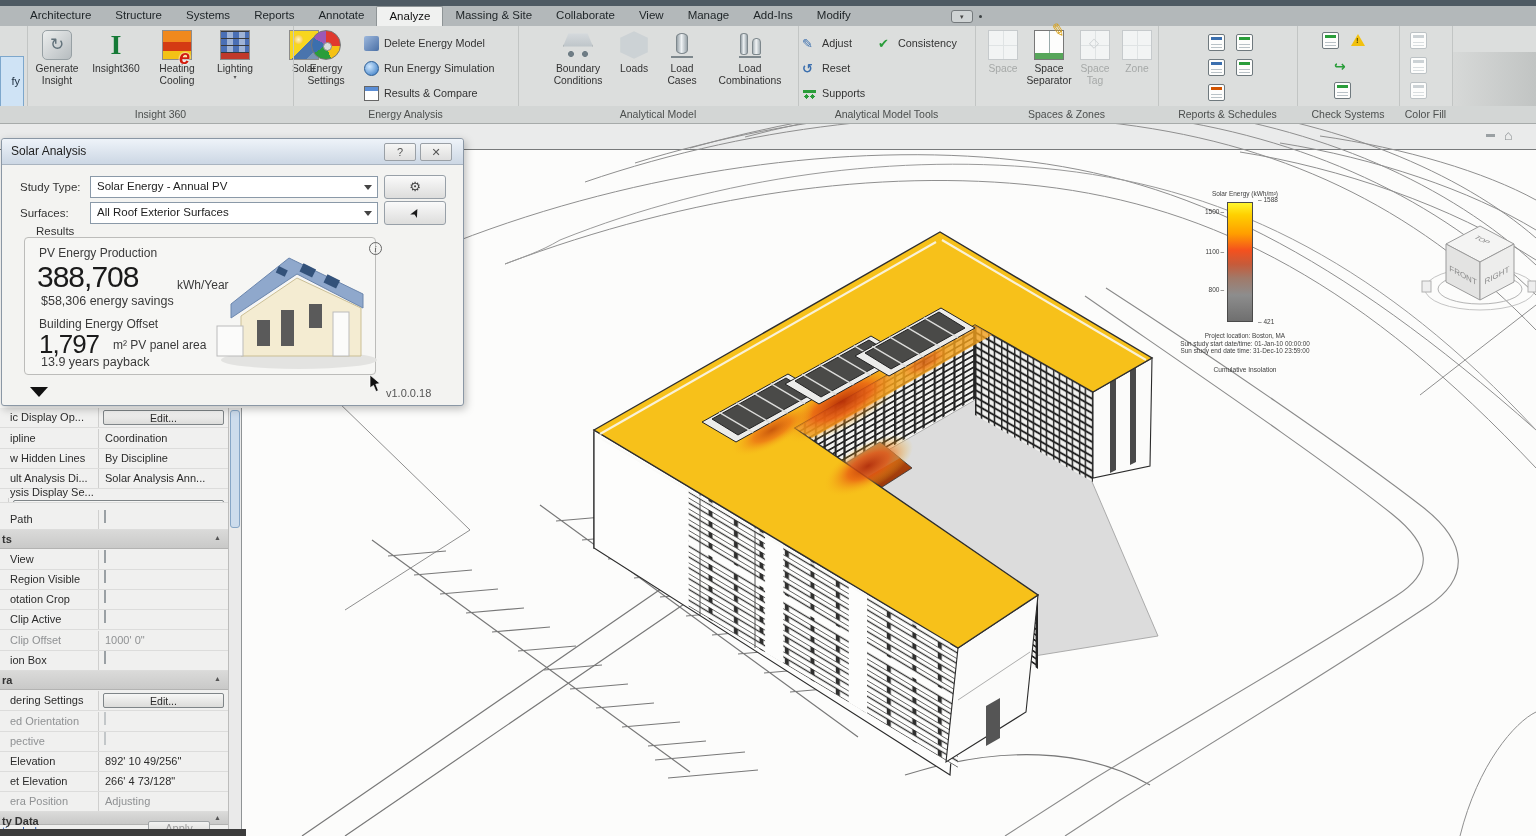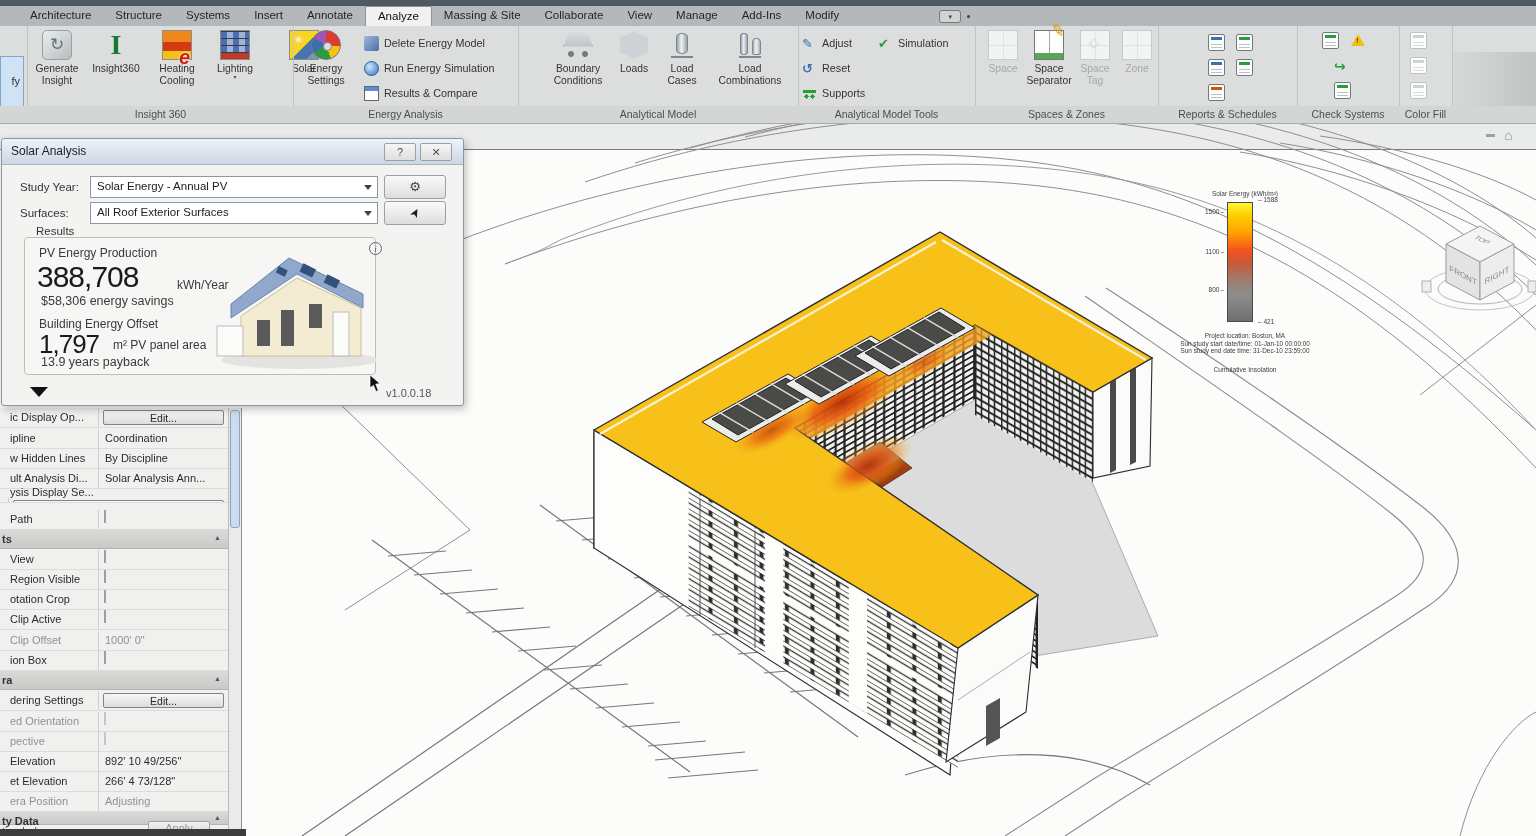--- a/index.html
+++ b/index.html
@@ -186,21 +186,21 @@
 </head>
 <body>
 
 <div id="app">
 
   <div class="top-strip"></div>
   <div class="tabbar">
     <div class="tab">Architecture</div>
     <div class="tab">Structure</div>
     <div class="tab">Systems</div>
-    <div class="tab">Insert</div>
+    <div class="tab">Reports</div>
     <div class="tab">Annotate</div>
     <div class="tab active">Analyze</div>
     <div class="tab">Massing &amp; Site</div>
     <div class="tab">Collaborate</div>
     <div class="tab">View</div>
     <div class="tab">Manage</div>
     <div class="tab">Add-Ins</div>
     <div class="tab">Modify</div>
     <div class="ribbon-toggle">▾</div>
     <div class="ribbon-toggle-dot"></div>
@@ -283,21 +283,21 @@
     <div class="smallrow" style="left:802px;top:31px;">
       <span class="icon16 g-reset"></span>
       <span>Reset</span>
     </div>
     <div class="smallrow" style="left:802px;top:56px;">
       <span class="icon16 i-supports"></span>
       <span>Supports</span>
     </div>
     <div class="smallrow" style="left:878px;top:6px;">
       <span class="icon16 g-check"></span>
-      <span>Simulation</span>
+      <span>Consistency</span>
     </div>
 
     <div class="bigbtn disabled" style="left:982px;width:42px;">
       <div class="icon32 i-space"></div>
       <span>Space</span>
     </div>
     <div class="bigbtn" style="left:1026px;width:46px;">
       <div class="icon32 i-space enabled"></div>
       <span>Space Separator</span>
     </div>
@@ -608,21 +608,21 @@
   </div>
   <div class="dark-strip"></div>
 
   <div class="dialog">
     <div class="dlg-title">
       <span class="dlg-title-text">Solar Analysis</span>
       <span class="dlg-sysbtn" style="left:382px;">?</span>
       <span class="dlg-sysbtn" style="left:418px;">✕</span>
     </div>
 
-    <span class="dlg-label" style="top:42px;">Study Year:</span>
+    <span class="dlg-label" style="top:42px;">Study Type:</span>
     <div class="dropdown" style="top:37px;">
       <span>Solar Energy - Annual PV</span>
       <span class="dd-caret"></span>
     </div>
     <div class="dlg-minibtn" style="top:36px;">
       <span class="gear">⚙</span>
     </div>
 
     <span class="dlg-label" style="top:68px;">Surfaces:</span>
     <div class="dropdown" style="top:63px;">

